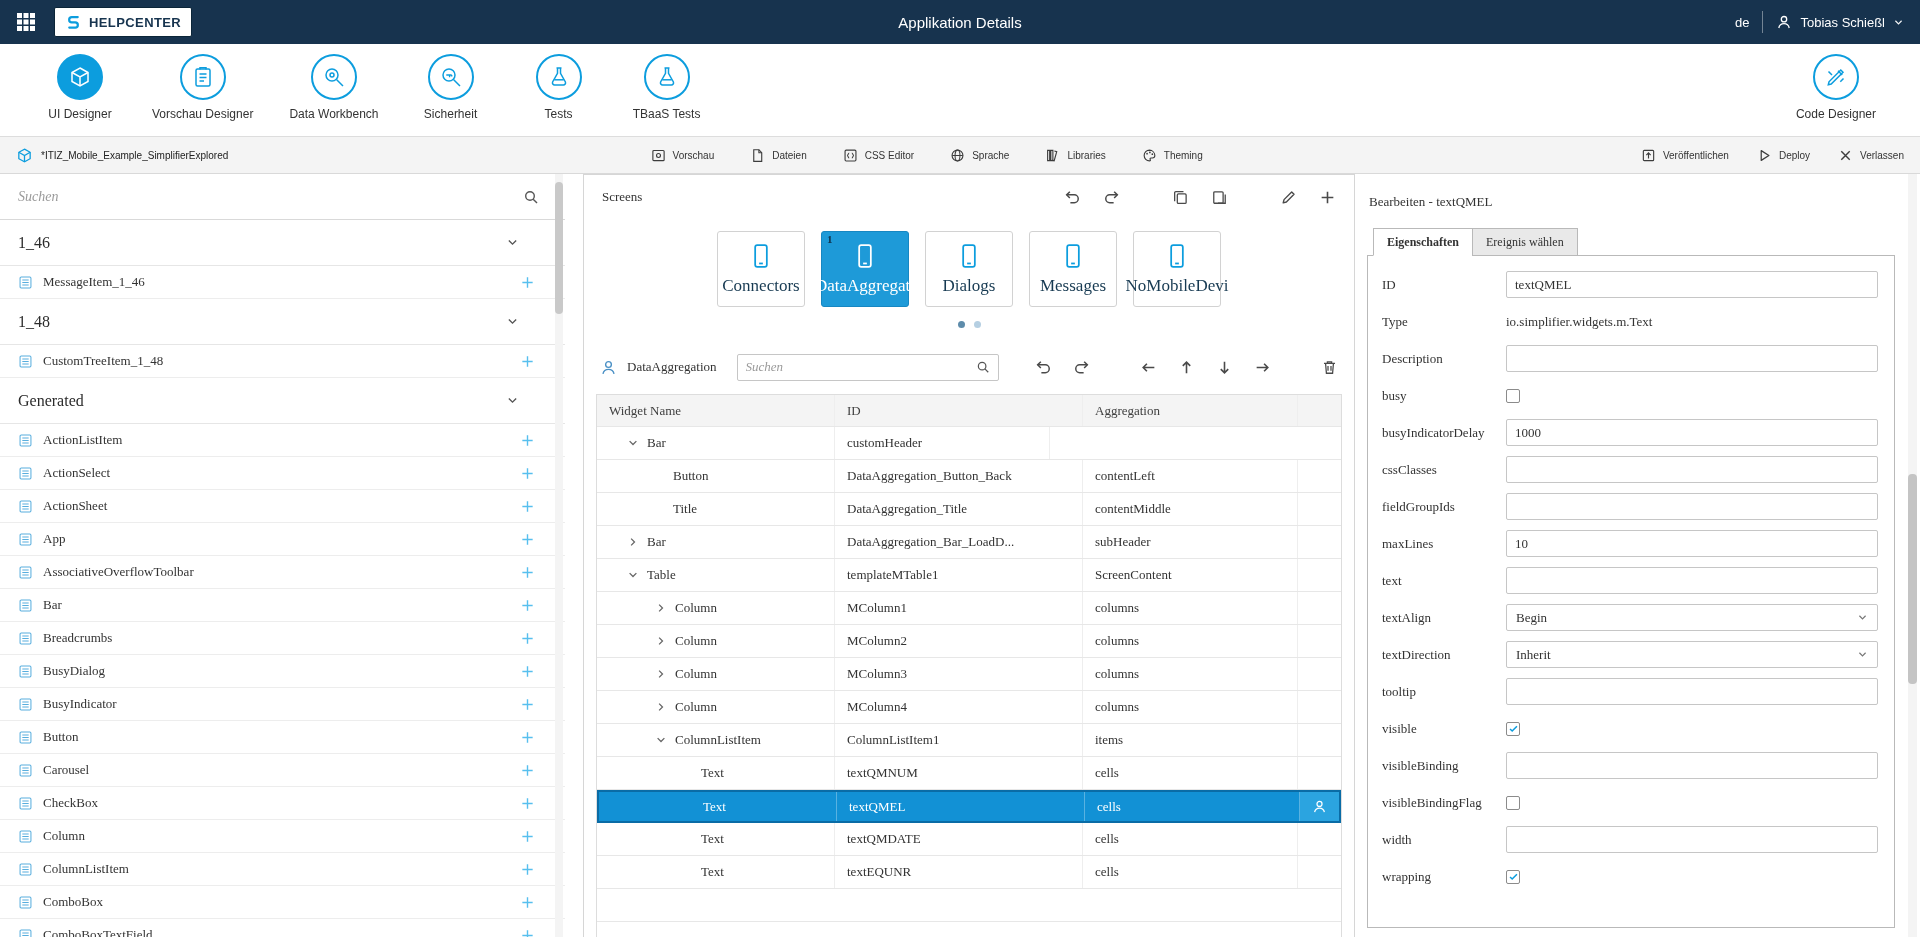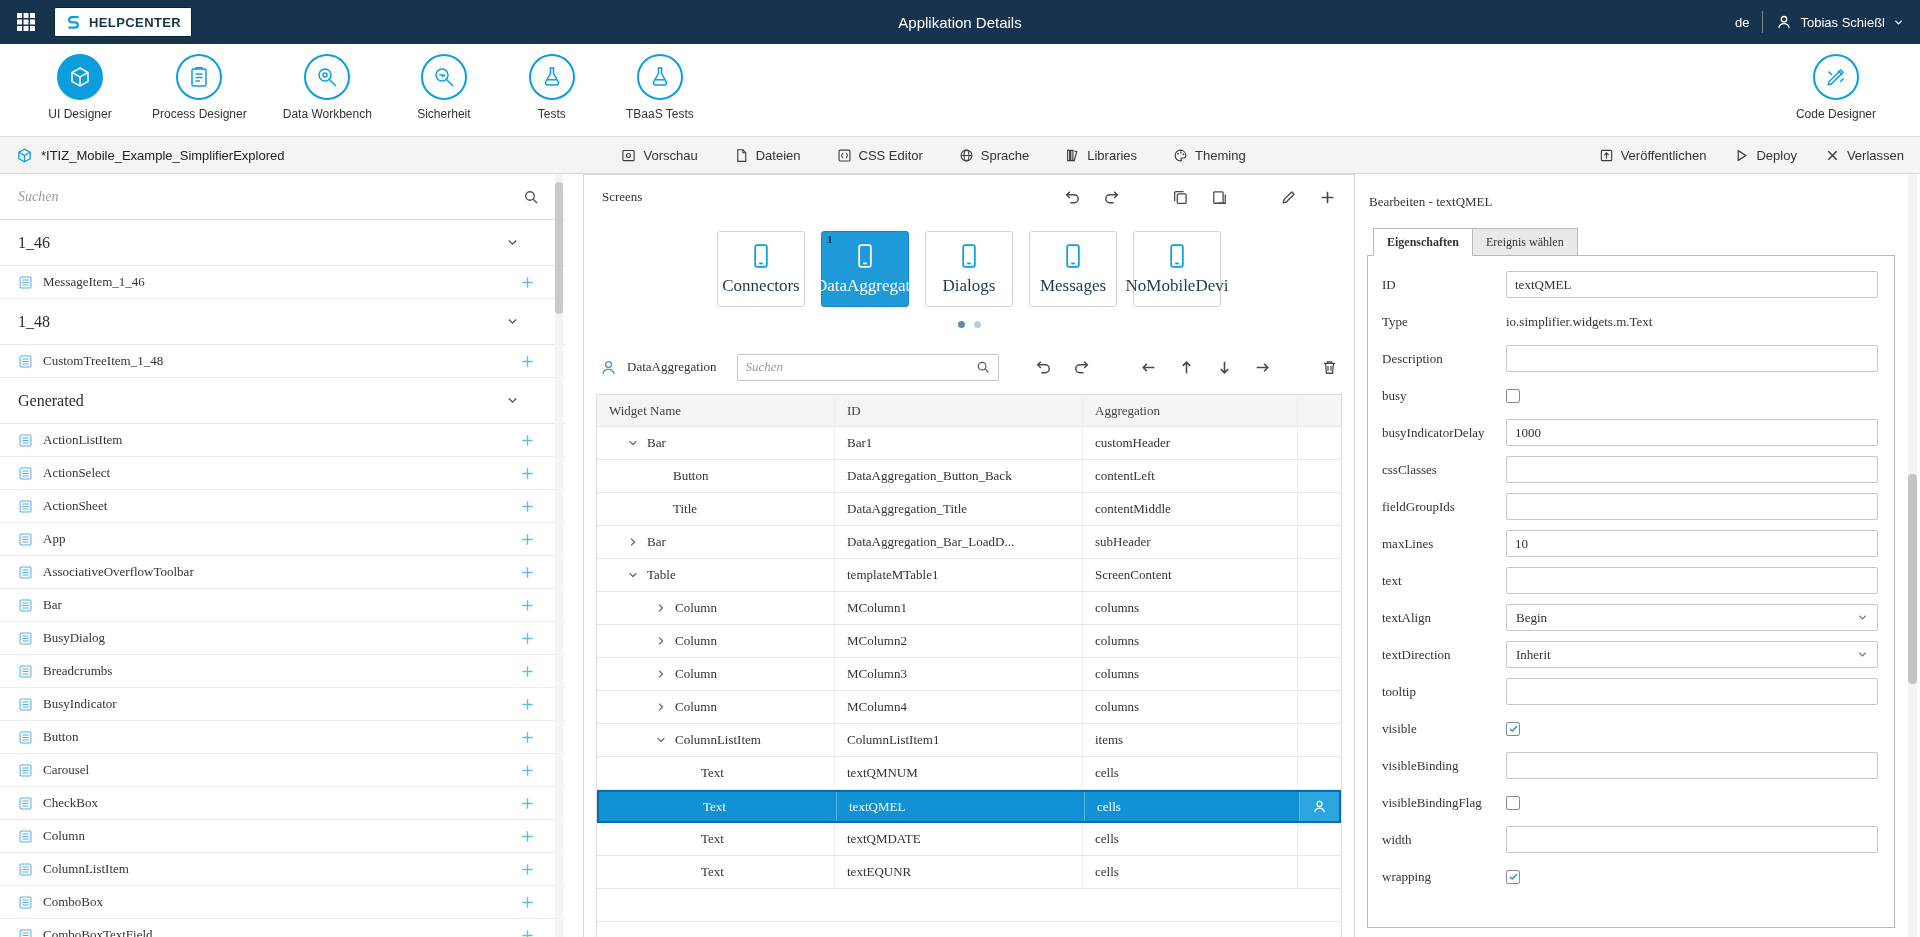--- a/index.html
+++ b/index.html
@@ -27,21 +27,21 @@
   .nav-group{display:flex;}
   .nav-item{display:flex;flex-direction:column;align-items:center;margin-right:36px;cursor:pointer;min-width:72px;}
   .nav-group.right .nav-item{margin-right:0;}
   .nav-circle{width:46px;height:46px;border-radius:50%;border:2px solid var(--accent);color:var(--accent);display:flex;align-items:center;justify-content:center;background:#fff;}
   .nav-circle .ic{width:24px;height:24px;}
   .nav-item.active .nav-circle{background:var(--accent);color:#fff;}
   .nav-label{margin-top:7px;font-size:12px;color:#333;white-space:nowrap;}
   .nav-spacer{flex:1;}
 
   
-  .apptoolbar{height:37px;background:#f4f4f4;border-bottom:1px solid #d9d9d9;display:flex;align-items:center;padding:0 16px;font-size:13px;}
+  .apptoolbar{height:37px;background:#f4f4f4;border-bottom:1px solid #d9d9d9;display:flex;align-items:center;padding:0 16px;font-size:10px;}
   .app-id{display:flex;align-items:center;gap:8px;color:#222;cursor:pointer;}
   .app-ic{width:17px;height:17px;color:var(--accent);}
   .tg-center{margin:0 auto;display:flex;gap:36px;}
   .tg-right{display:flex;gap:28px;margin-left:16px;}
   .tool-item{display:flex;align-items:center;gap:7px;cursor:pointer;color:#333;white-space:nowrap;}
   .tool-item .ic{width:15px;height:15px;color:#3c3c3c;}
 
   
   .content{position:relative;display:flex;height:763px;background:#fff;font-family:Liberation Serif, serif;}
 
@@ -183,21 +183,21 @@
       </div>
       <div class="nav-item">
         <div class="nav-circle">
           <span class="ic">
             <svg viewBox="0 0 24 24">
               <rect x="5" y="4" width="14" height="17" rx="1.5" fill="none" stroke="currentColor" stroke-width="1.5"></rect>
               <path d="M9 4.5V2.8h6v1.7M8.5 9h7M8.5 12.5h7M8.5 16h4.5" fill="none" stroke="currentColor" stroke-width="1.5"></path>
             </svg>
           </span>
         </div>
-        <div class="nav-label">Process Designer</div>
+        <div class="nav-label">Vorschau Designer</div>
       </div>
       <div class="nav-item">
         <div class="nav-circle">
           <span class="ic">
             <svg viewBox="0 0 24 24">
               <circle cx="10" cy="10" r="6" fill="none" stroke="currentColor" stroke-width="1.5"></circle>
               <path d="M14.5 14.5 21 21" fill="none" stroke="currentColor" stroke-width="1.5"></path>
               <circle cx="10" cy="10" r="2" fill="none" stroke="currentColor" stroke-width="1.5"></circle>
             </svg>
           </span>
@@ -502,35 +502,35 @@
             </svg>
           </span>
         </div>
         <div class="sb-item">
           <span class="ic w-ic">
             <svg viewBox="0 0 16 16">
               <rect x="2.2" y="2.2" width="11.6" height="11.6" rx="1.2" fill="none" stroke="currentColor" stroke-width="1.1"></rect>
               <path d="M4.6 5.3h6.8M4.6 8h6.8M4.6 10.7h6.8" fill="none" stroke="currentColor" stroke-width="1.1"></path>
             </svg>
           </span>
+          <span>Breadcrumbs</span>
+          <span class="ic plus">
+            <svg viewBox="0 0 16 16">
+              <path d="M8 2.5v11M2.5 8h11" fill="none" stroke="currentColor" stroke-width="1.5"></path>
+            </svg>
+          </span>
+        </div>
+        <div class="sb-item">
+          <span class="ic w-ic">
+            <svg viewBox="0 0 16 16">
+              <rect x="2.2" y="2.2" width="11.6" height="11.6" rx="1.2" fill="none" stroke="currentColor" stroke-width="1.1"></rect>
+              <path d="M4.6 5.3h6.8M4.6 8h6.8M4.6 10.7h6.8" fill="none" stroke="currentColor" stroke-width="1.1"></path>
+            </svg>
+          </span>
           <span>BusyDialog</span>
-          <span class="ic plus">
-            <svg viewBox="0 0 16 16">
-              <path d="M8 2.5v11M2.5 8h11" fill="none" stroke="currentColor" stroke-width="1.5"></path>
-            </svg>
-          </span>
-        </div>
-        <div class="sb-item">
-          <span class="ic w-ic">
-            <svg viewBox="0 0 16 16">
-              <rect x="2.2" y="2.2" width="11.6" height="11.6" rx="1.2" fill="none" stroke="currentColor" stroke-width="1.1"></rect>
-              <path d="M4.6 5.3h6.8M4.6 8h6.8M4.6 10.7h6.8" fill="none" stroke="currentColor" stroke-width="1.1"></path>
-            </svg>
-          </span>
-          <span>Breadcrumbs</span>
           <span class="ic plus">
             <svg viewBox="0 0 16 16">
               <path d="M8 2.5v11M2.5 8h11" fill="none" stroke="currentColor" stroke-width="1.5"></path>
             </svg>
           </span>
         </div>
         <div class="sb-item">
           <span class="ic w-ic">
             <svg viewBox="0 0 16 16">
               <rect x="2.2" y="2.2" width="11.6" height="11.6" rx="1.2" fill="none" stroke="currentColor" stroke-width="1.1"></rect>
@@ -816,21 +816,20 @@
             <div class="tt-c c1" style="padding-left: 30px;">
               <span class="exp">
                 <span class="ic" style="width:12px;height:12px">
                   <svg viewBox="0 0 16 16">
                     <path d="M3.5 5.5 8 10l4.5-4.5" fill="none" stroke="currentColor" stroke-width="1.7"></path>
                   </svg>
                 </span>
               </span>
               <span>Bar</span>
             </div>
-            <div class="tt-c c2">Bar1</div>
             <div class="tt-c c3">customHeader</div>
             <div class="tt-c c4"></div>
           </div>
           <div class="tt-row">
             <div class="tt-c c1" style="padding-left: 76px;">
               <span>Button</span>
             </div>
             <div class="tt-c c2">DataAggregation_Button_Back</div>
             <div class="tt-c c3">contentLeft</div>
             <div class="tt-c c4"></div>

